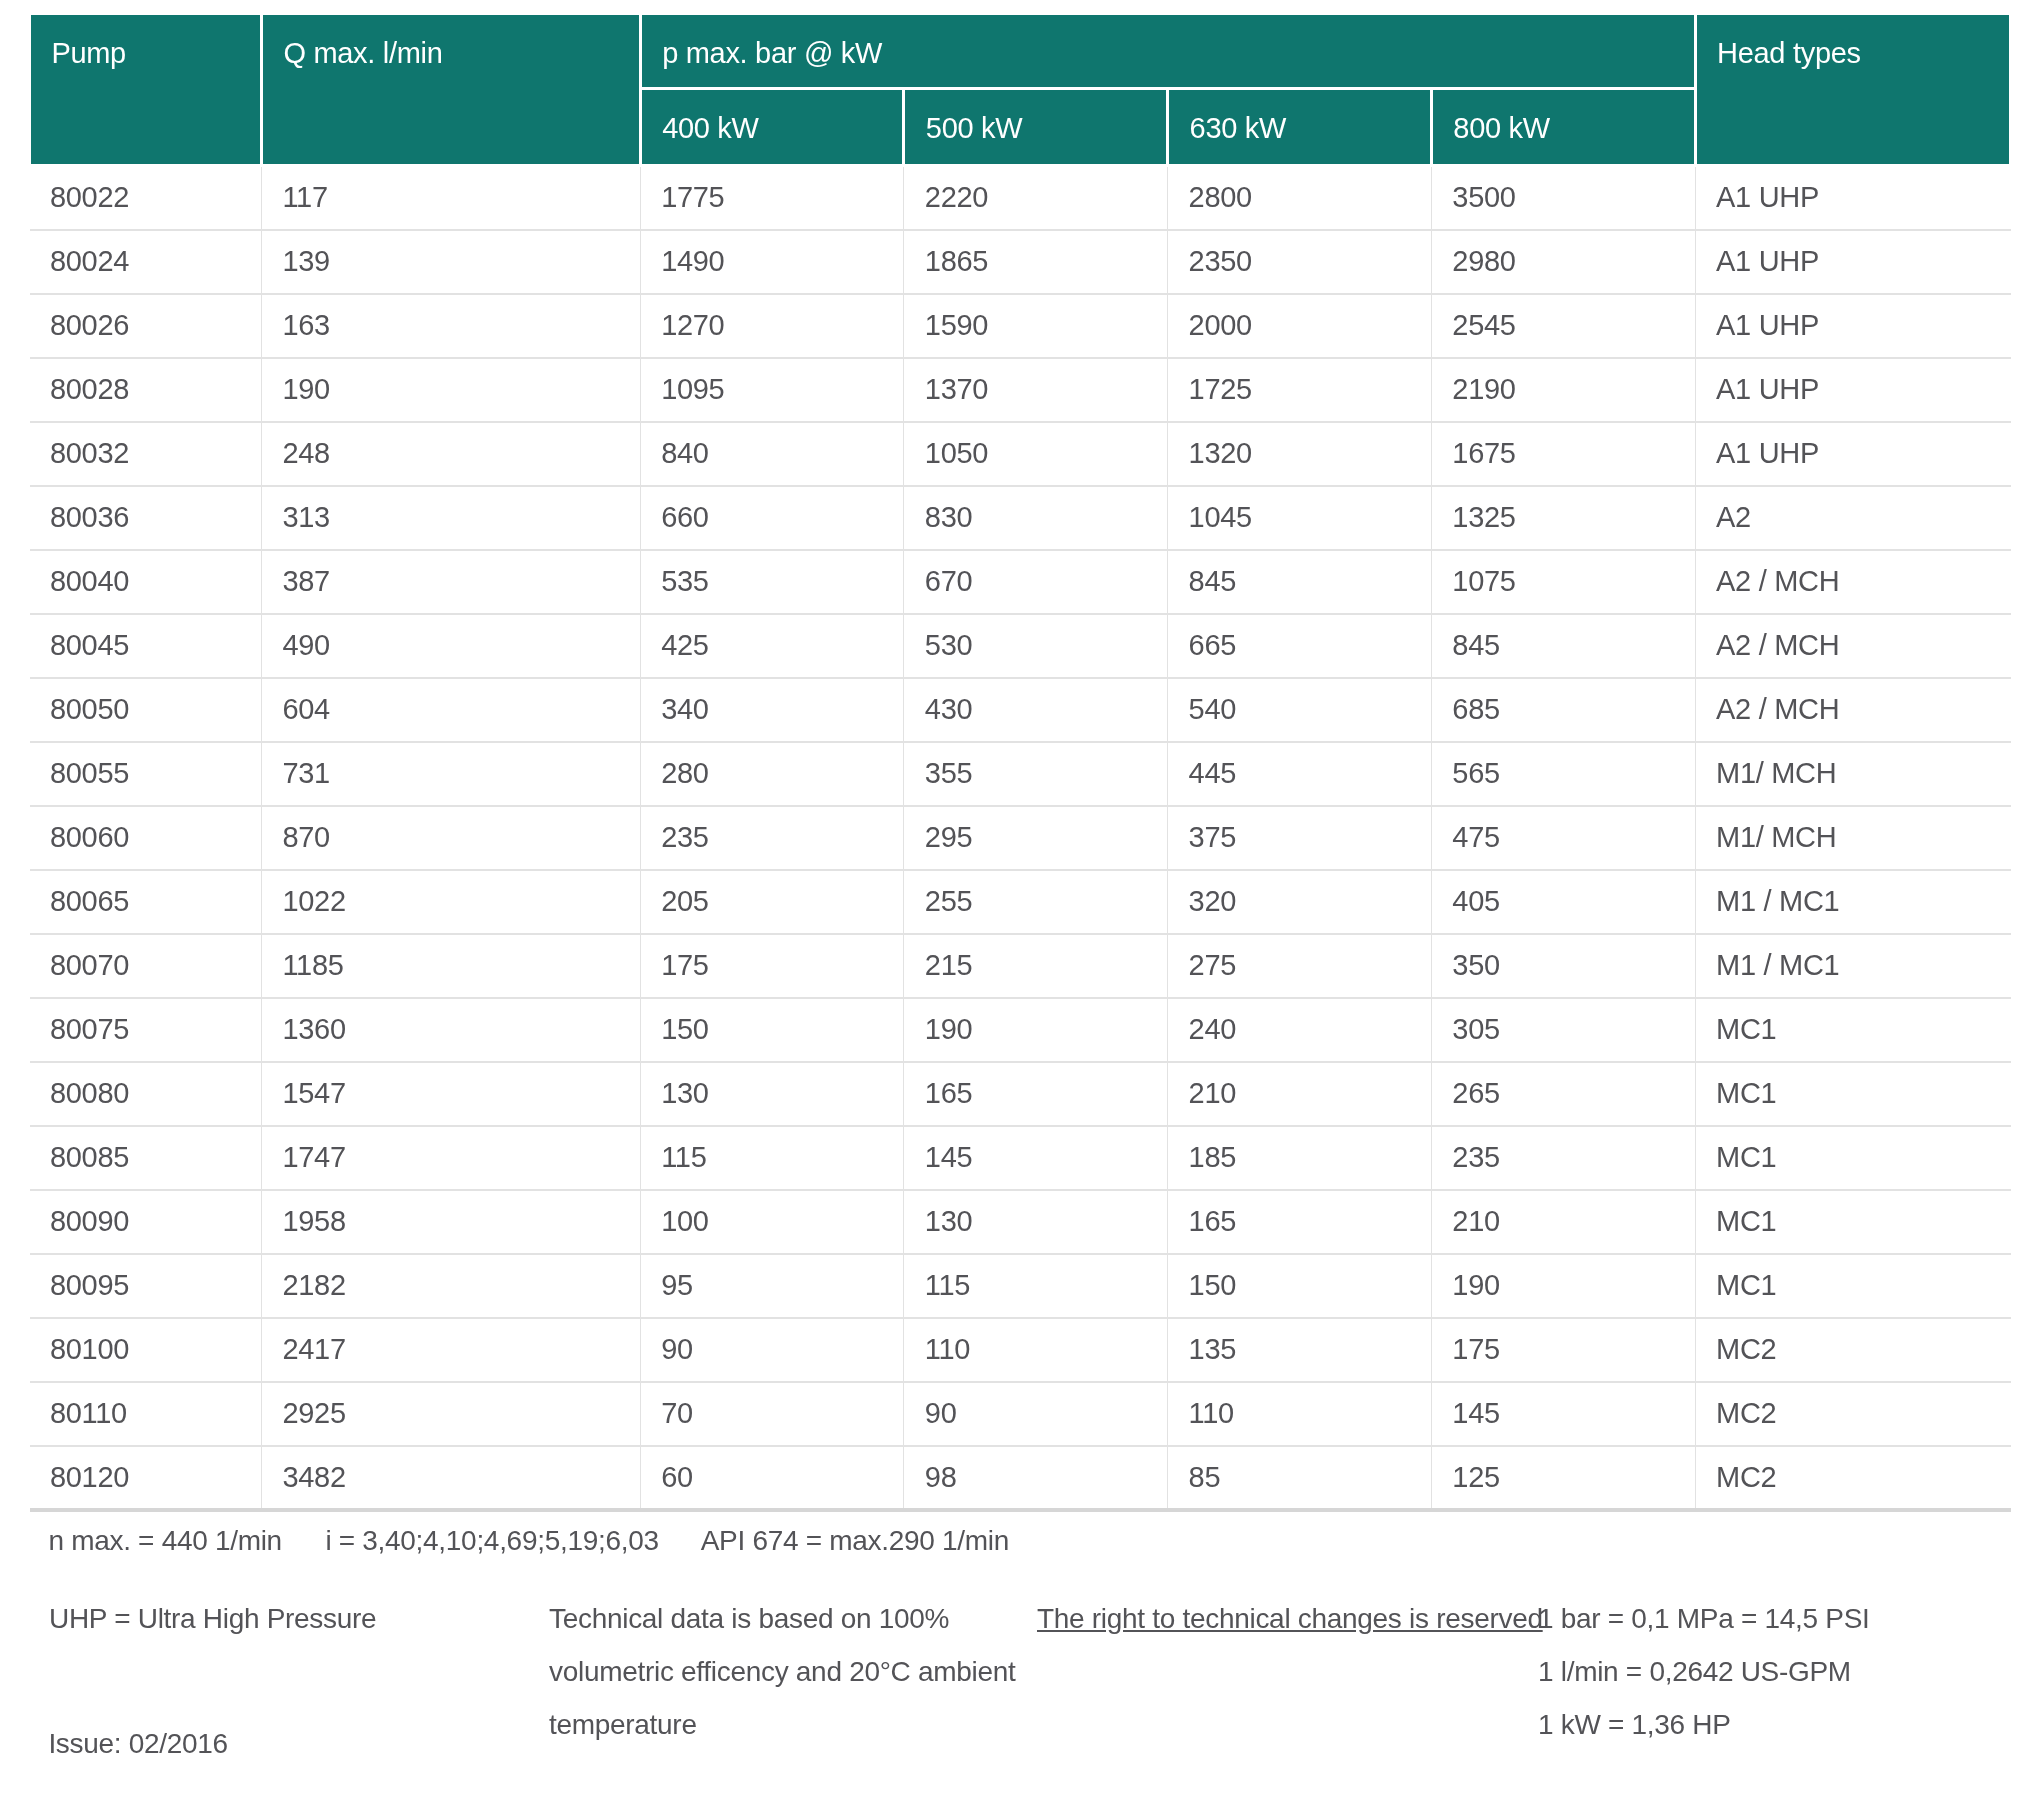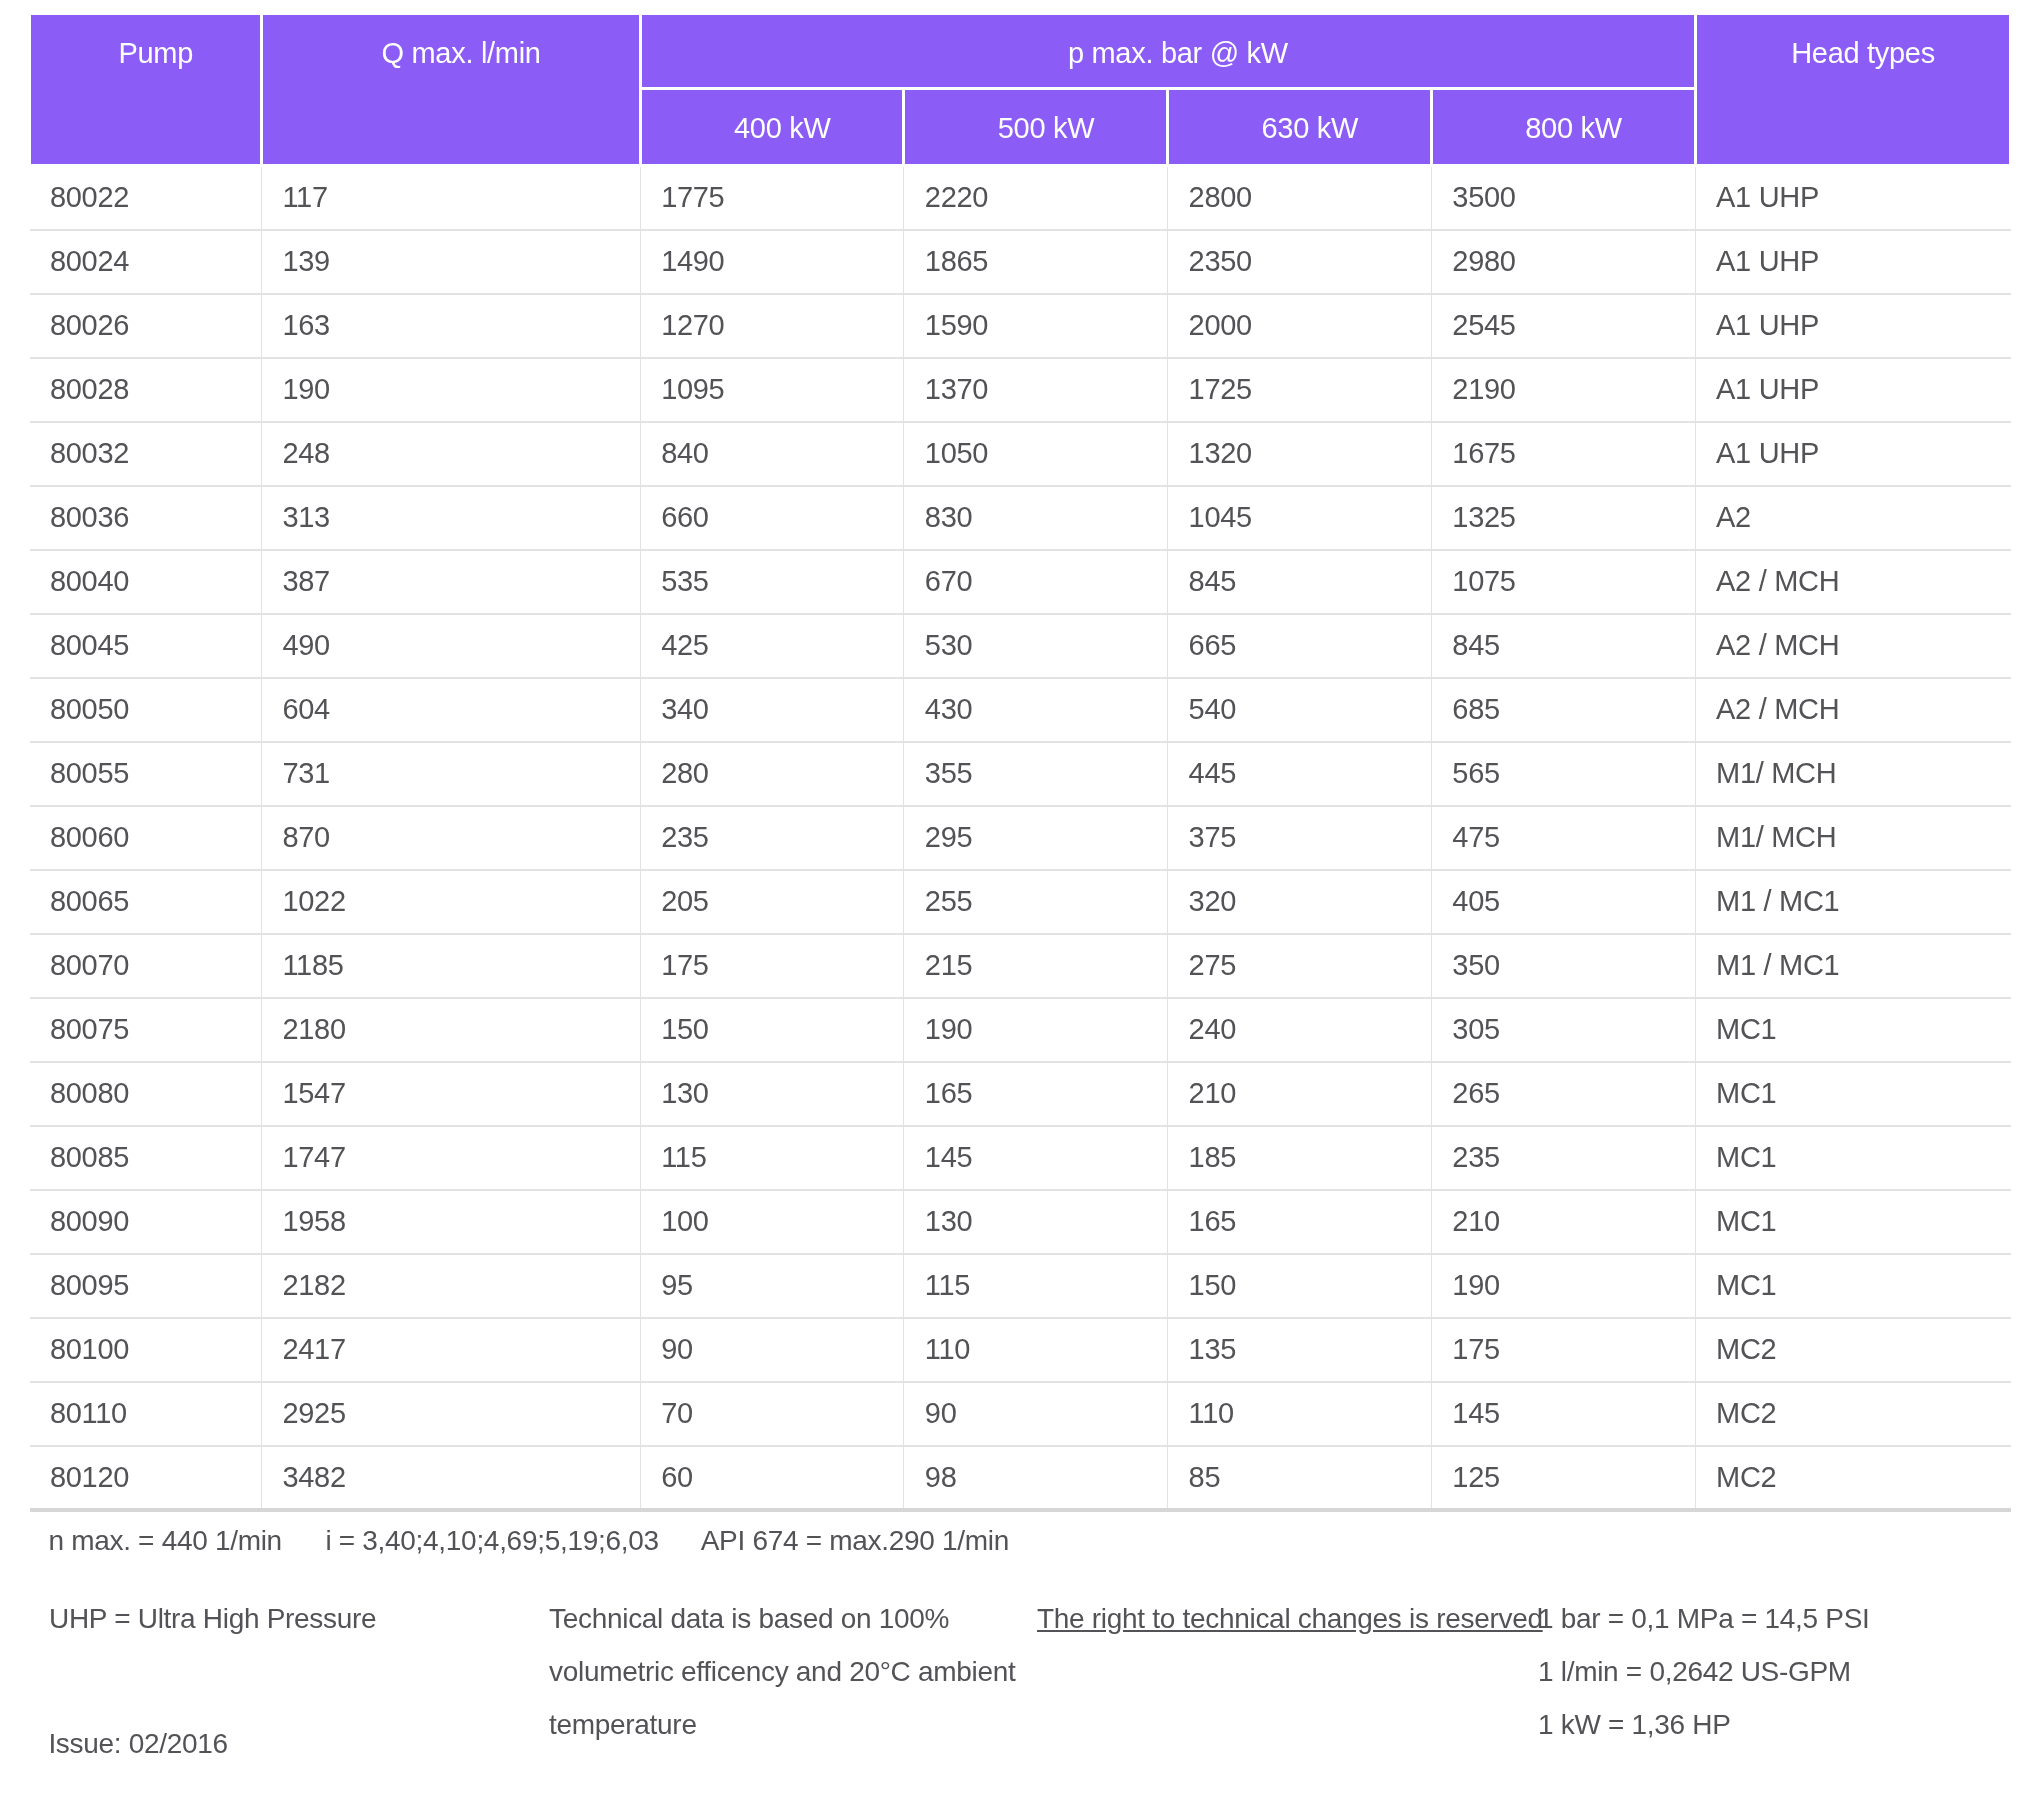--- a/index.html
+++ b/index.html
@@ -23,24 +23,24 @@
     table-layout: fixed;
     font-size: 29px;
     letter-spacing: -0.3px;
   }
   col.c-pump  { width: 11.7%; }
   col.c-qmax  { width: 19.1%; }
   col.c-kw    { width: 13.3%; }
   col.c-head  { width: 15.9%; }
 
   thead th {
-    background: #8b5cf6;
+    background: #0f766e;
     color: #ffffff;
     font-weight: 300;
-    text-align: center;
+    text-align: left;
     vertical-align: top;
     padding: 22px 0 0 20.4px;
     border: 3.4px solid #ffffff;
   }
   thead tr.hdr-main th { height: 75px; }
   thead tr.hdr-kw th   { height: 77px; }
 
   tbody td {
     height: 64px;
     vertical-align: middle;
@@ -227,21 +227,21 @@
           <td>80070</td>
           <td>1185</td>
           <td>175</td>
           <td>215</td>
           <td>275</td>
           <td>350</td>
           <td>M1 / MC1</td>
         </tr>
         <tr>
           <td>80075</td>
-          <td>2180</td>
+          <td>1360</td>
           <td>150</td>
           <td>190</td>
           <td>240</td>
           <td>305</td>
           <td>MC1</td>
         </tr>
         <tr>
           <td>80080</td>
           <td>1547</td>
           <td>130</td>

